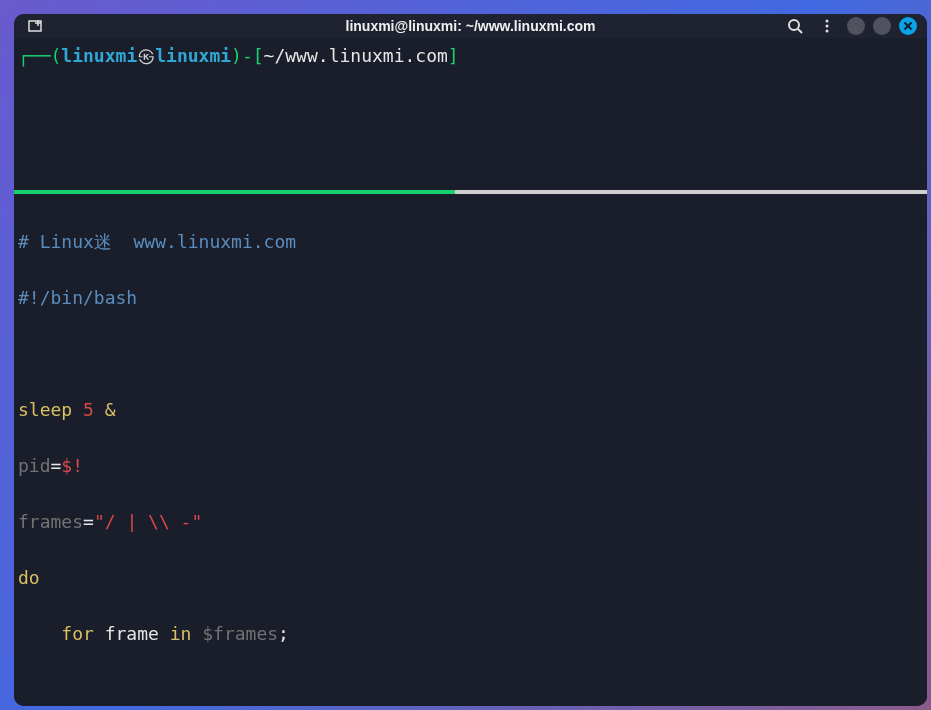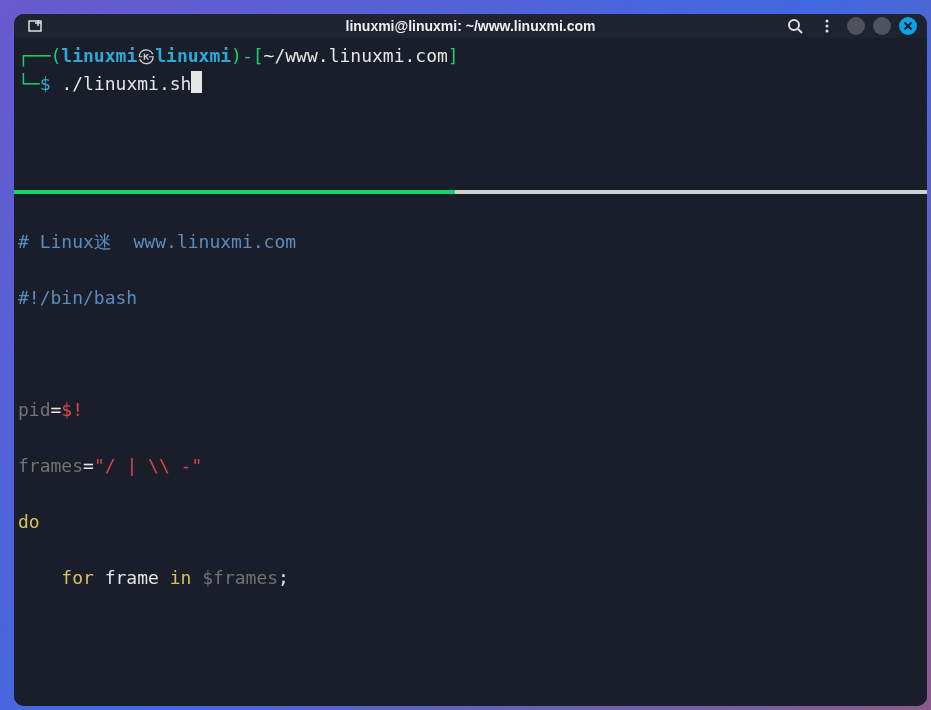--- a/index.html
+++ b/index.html
@@ -164,32 +164,32 @@
       <div class="win-btn win-min"></div>
       <div class="win-btn win-max"></div>
       <div class="win-btn win-close"></div>
     </div>
   </div>
 
   <div class="terminal">
 
     <div class="pane-top">
       <div class="prompt-line1"><span class="green">┌──</span><span class="green">(</span><span class="cyan">linuxmi</span><span class="skull">㉿</span><span class="cyan">linuxmi</span><span class="green">)-</span><span class="green">[</span><span class="white">~/www.linuxmi.com</span><span class="green">]</span></div>
-      <div class="prompt-line1"><span class="green">└─</span><span class="prompt-dollar">$</span><span class="white"> </span><span class="white">./linuxmi.sh</span><span class="cursor-block"></span></div>
     </div>
 
     <div class="splitbar">
       <div class="active"></div>
         <div class="inactive"></div>
     </div>
 
     <div class="pane-bottom">
 <div class="code-line"><span class="c-comment"># Linux迷  www.linuxmi.com</span></div>
 <div class="code-line"><span class="c-shebang">#!/bin/bash</span></div>
 <div class="code-line">&nbsp;</div>
+<div class="code-line"><span class="c-cmd">sleep</span><span class="c-num"> 5</span><span class="c-cmd"> &amp;</span></div>
 <div class="code-line"><span class="c-id">pid</span><span class="c-plain">=</span><span class="c-num">$!</span></div>
 <div class="code-line"><span class="c-id">frames</span><span class="c-plain">=</span><span class="c-str">"/ | \\ -"</span></div>
 <div class="code-line"><span class="c-kw">do</span></div>
 <div class="code-line"><span class="c-kw">    for</span><span class="c-plain"> frame</span><span class="c-kw"> in</span><span class="c-id"> $frames</span><span class="c-plain">;</span></div>
 
 
 
 
 
 

